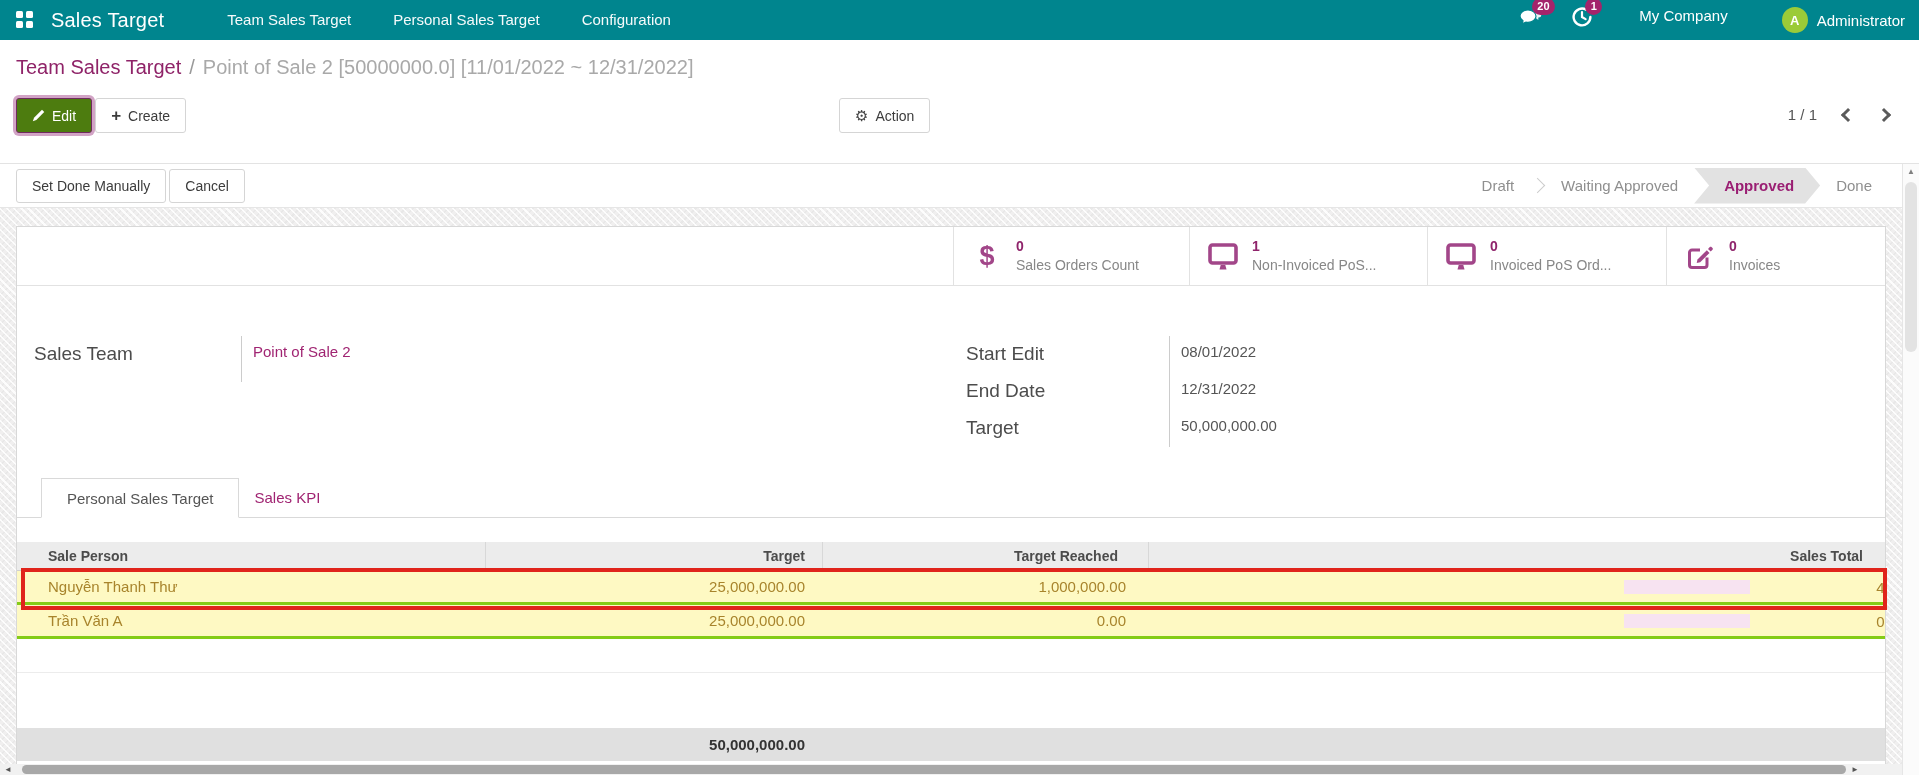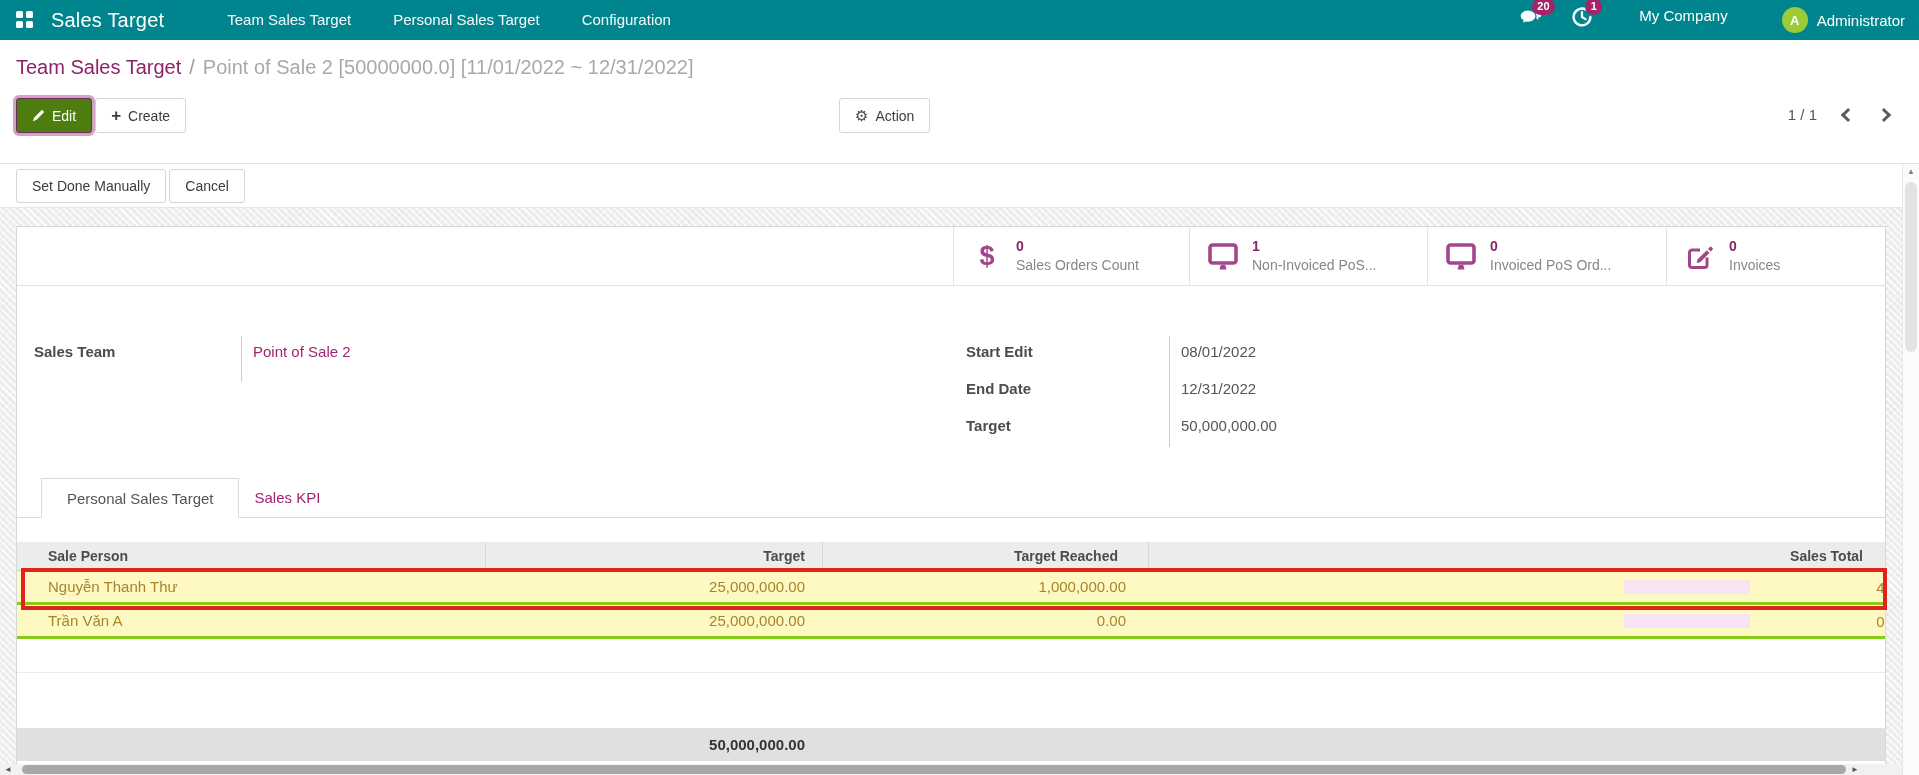--- a/index.html
+++ b/index.html
@@ -60,21 +60,21 @@
   .dollar-glyph { font-size:27px; font-weight:700; color:#A24689; line-height:1; }
   .stat-txt { display:flex; flex-direction:column; line-height:1.35; min-width:0; overflow:hidden; }
   .stat-val { color:#8F246B; font-weight:700; font-size:14px; }
   .stat-lbl { color:#878787; font-size:14px; white-space:nowrap; }
   
   .fields { display:flex; margin-top:50px; padding:0 16px; }
   .fgroup.left  { width:916px; }
   .fgroup.right { width:600px; margin-left:16px; }
   .frow { display:flex; min-height:37px; }
   .fgroup.left .frow { min-height:46px; }
-  .flabel { font-weight:700; color:#4c4c4c; font-size:15px; padding:7px 10px 0 1px; flex:none; }
+  .flabel { font-weight:400; color:#4c4c4c; font-size:19px; padding:7px 10px 0 1px; flex:none; }
   .fgroup.left  .flabel { width:208px; }
   .fgroup.right .flabel { width:204px; }
   .fvalue { border-left:1px solid #ccc; padding:7px 0 0 11px; font-size:15px; color:#555; flex:1; }
   .link { color:#A02472; cursor:pointer; text-decoration:none; }
   
   .tabs { margin-top:30px; border-bottom:1px solid #d9d9d9; padding-left:24px; display:flex; }
   .tab { font-size:15px; padding:11px 25px 10px; position:relative; top:1px; cursor:pointer; white-space:nowrap; }
   .tab.active { border:1px solid #d9d9d9; border-bottom:1px solid #fff; background:#fff; color:#555; }
   .tab.inactive { color:#A02472; padding:11px 15px 10px; }
   
@@ -164,20 +164,27 @@
       <span>1 / 1</span>
       <span class="chev left"></span>
       <span class="chev right"></span>
     </div>
   </div>
 </div>
 
 <div class="status-row">
   <button class="btn">Set Done Manually</button>
   <button class="btn">Cancel</button>
+  <div class="statusbar">
+    <span class="sb-step">Draft</span>
+    <span class="sb-chevron"></span>
+    <span class="sb-step">Waiting Approved</span>
+    <span class="sb-step sb-active">Approved</span>
+    <span class="sb-step">Done</span>
+  </div>
 </div>
 
 <div class="content-bg">
   <div class="sheet">
 
     <div class="button-box">
       <button class="stat-btn">
         <span class="stat-ico">
             <span class="dollar-glyph">$</span>
           </span>

